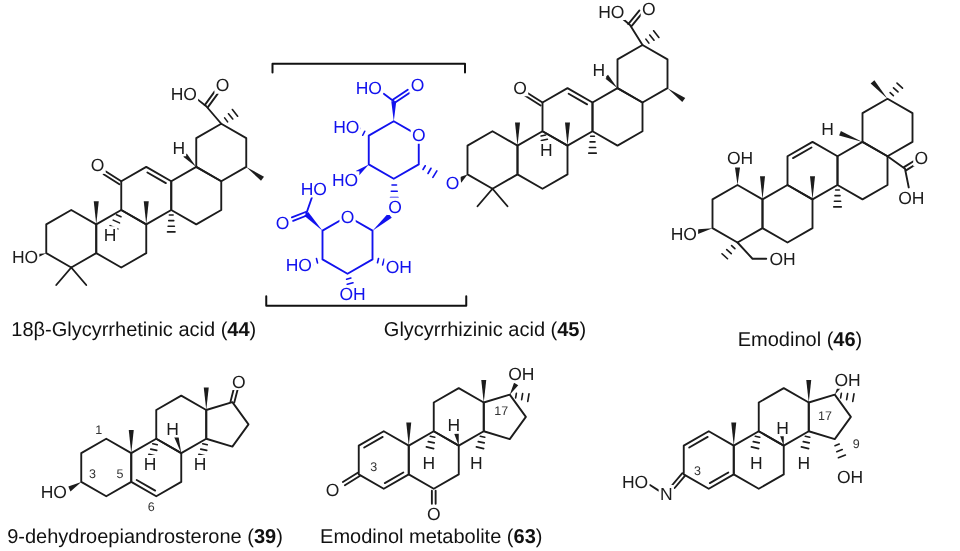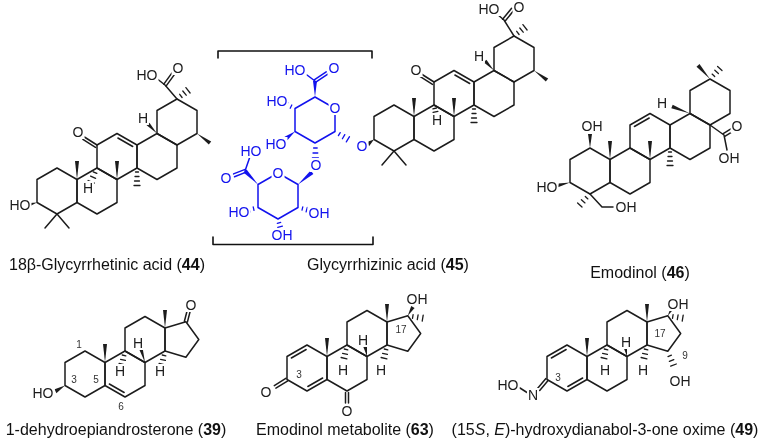--- a/index.html
+++ b/index.html
@@ -257,22 +257,19 @@
   <div class="cap" style="left:107px;top:256px">
     <span>18β-Glycyrrhetinic acid (</span><b>44</b><span>)</span>
   </div>
   <div class="cap" style="left:388px;top:256px">
     <span>Glycyrrhizinic acid (</span><b>45</b><span>)</span>
   </div>
   <div class="cap" style="left:640px;top:264px">
     <span>Emodinol (</span><b>46</b><span>)</span>
   </div>
   <div class="cap" style="left:116px;top:421px">
-    <span>1-dehydroepiandrosterone (</span><b>39</b><span>)</span>
+    <span>9-dehydroepiandrosterone (</span><b>39</b><span>)</span>
   </div>
   <div class="cap" style="left:345px;top:421px">
     <span>Emodinol metabolite (</span><b>63</b><span>)</span>
   </div>
-  <div class="cap" style="left:605px;top:421px">
-    <span>(15</span><i>S</i><span>, </span><i>E</i><span>)-hydroxydianabol-3-one oxime (</span><b>49</b><span>)</span>
-  </div>
 
 </div>
 
 </body></html>

